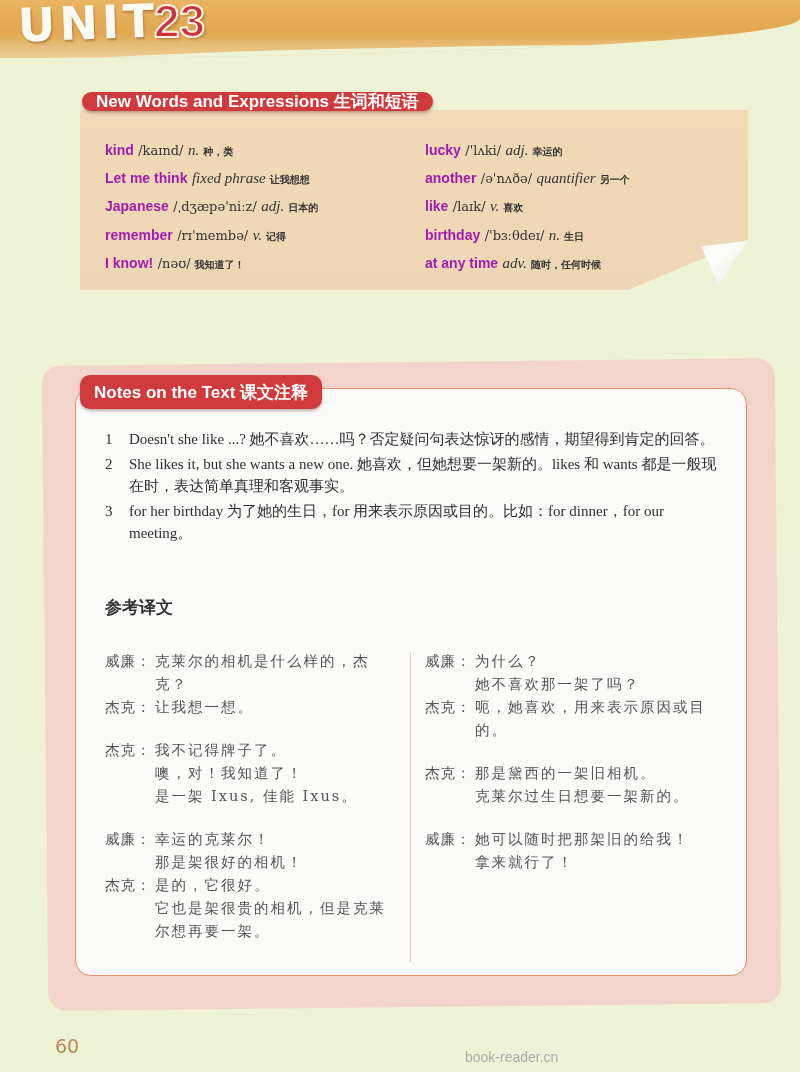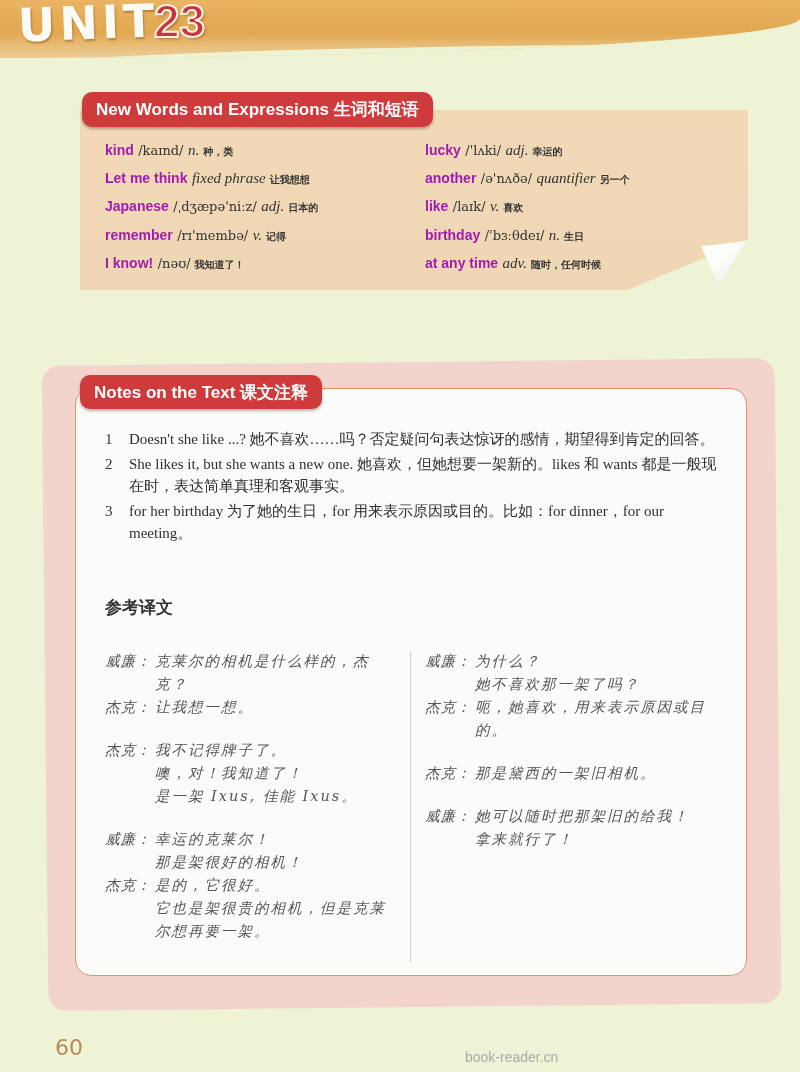--- a/index.html
+++ b/index.html
@@ -50,21 +50,21 @@
     filter: drop-shadow(1px 1px 1px rgba(0,0,0,.2));
   }
   .pill {
     position: absolute; background: #cf3a3c;
     border-radius: 10px; color: #fff;
     font-family: "Liberation Sans", sans-serif; font-weight: bold;
     box-shadow: 0 2px 3px rgba(90,30,20,0.35);
     padding: 0 14px; white-space: nowrap;
     display: flex; align-items: center;
   }
-  .pill-words { left: 82px; top: 92px; height: 35px; font-size: 17px; }
+  .pill-words { left: 82px; top: 92px; height: 19px; font-size: 17px; }
   .pill-notes { left: 80px; top: 375px; height: 34px; font-size: 17px; }
 
   .word-col { position: absolute; top: 142px; }
   .word-col.left { left: 105px; }
   .word-col.right { left: 425px; }
   .word-row { height: 28.2px; font-size: 14px; color: #333; white-space: nowrap; }
   .w-term { font-family: "Liberation Sans", sans-serif; font-weight: bold; color: #a21caf; font-size: 14px; }
   .w-ipa { font-family: "DejaVu Serif", serif; font-size: 13px; margin-top: 11px; }
   .w-pos { font-family: "Liberation Serif", serif; font-style: italic; font-size: 15px; }
   .w-cn { font-size: 10px; margin-left: 4px; font-weight: bold; }
@@ -85,30 +85,30 @@
   .note-text { flex: 1; }
 
   .trans-title {
     position: absolute; left: 105px; top: 596px;
     font-size: 17px; font-weight: bold; color: #333;
     font-family: Liberation Sans, sans-serif;
   }
   .dialog-col { position: absolute; top: 650px; font-size: 14.5px; color: #555; }
   .dialog-col.left { left: 105px; width: 290px; }
   .dialog-col.right { left: 425px; width: 300px; }
-  .dlg-line { display: flex; line-height: 23px; font-style: italic; }
+  .dlg-line { display: flex; line-height: 23px; }
   .dlg-speaker { width: 50px; flex: none; letter-spacing: 1px; }
   .dlg-text { flex: 1; letter-spacing: 2px; }
   .divider {
     position: absolute; left: 410px; top: 652px; width: 1px; height: 310px;
     background: #e8c7bd;
   }
   .page-num {
     position: absolute; left: 55px; top: 1035px;
-    font-family: "DejaVu Sans", sans-serif; font-size: 22px; color: #b88b55;
+    font-family: "DejaVu Sans", sans-serif; font-size: 19px; color: #b88b55;
   }
   .watermark {
     position: absolute; left: 465px; top: 1049px;
     font-family: "Liberation Sans", sans-serif; font-size: 14px; color: #aaa;
   }
 </style>
 </head>
 <body>
 
 <div class="banner"></div>
@@ -212,20 +212,21 @@
   <div class="dlg-line">
       <span class="dlg-speaker">杰克：</span>
       <span class="dlg-text">呃，她喜欢，用来表示原因或目的。</span>
     </div>
   <div class="dlg-line" style="margin-top:20px">
       <span class="dlg-speaker">杰克：</span>
       <span class="dlg-text">那是黛西的一架旧相机。</span>
     </div>
   <div class="dlg-line">
       <span class="dlg-speaker"></span>
+      <span class="dlg-text">克莱尔过生日想要一架新的。</span>
     </div>
   <div class="dlg-line" style="margin-top:20px">
       <span class="dlg-speaker">威廉：</span>
       <span class="dlg-text">她可以随时把那架旧的给我！</span>
     </div>
   <div class="dlg-line">
       <span class="dlg-speaker"></span>
       <span class="dlg-text">拿来就行了！</span>
     </div>
 </div>

